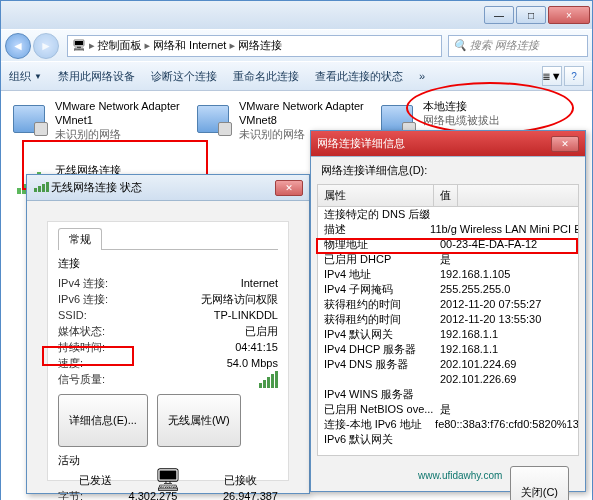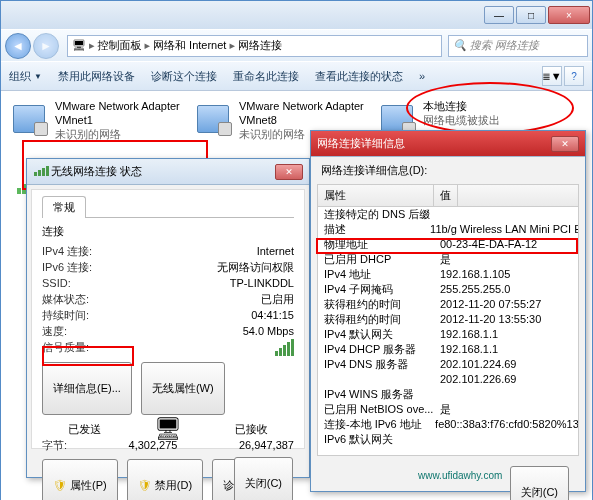--- a/index.html
+++ b/index.html
@@ -33,25 +33,25 @@
 .adapter-info { margin-left: 6px; line-height: 14px; }
 .adapter-info .name { color: #000; }
 .adapter-info .status { color: #666; }
 .red-x { color: #d00; position: absolute; margin-left: -12px; margin-top: 16px; font-weight: bold; }
 
 .highlight1 { position: absolute; border: 2px solid #e00; }
 .circle { position: absolute; border: 2px solid #e00; border-radius: 50%; }
 
 
 .dlg { position: absolute; background: #f2f2f2; border: 1px solid #6090c0; box-shadow: 2px 2px 6px rgba(0,0,0,0.3); }
-.dlg1 { left: 26px; top: 158px; width: 284px; height: 320px; }
+.dlg1 { left: 26px; top: 174px; width: 284px; height: 320px; }
 .dlg-title { height: 26px; background: linear-gradient(#e8f0f8,#d0dff0); display: flex; align-items: center; padding: 0 6px; border-bottom: 1px solid #a0b8d0; }
 .dlg-title .t-icon { width: 14px; margin-right: 4px; }
 .dlg-close { width: 28px; height: 16px; background: linear-gradient(#f0a0a0,#d06060); border: 1px solid #a04040; color: #fff; display: flex; align-items: center; justify-content: center; border-radius: 2px; font-size: 9px; }
-.dlg-body { padding: 6px 10px; background: #fff; margin: 4px; border: 1px solid #ddd; height: 260px; }
+.dlg-body { padding: 6px 10px; background: #fff; margin: 20px; border: 1px solid #ddd; height: 260px; }
 .tab-strip { display: flex; border-bottom: 1px solid #bbb; }
 .tab { padding: 3px 10px; border: 1px solid #bbb; border-bottom: none; background: #fff; margin-bottom: -1px; border-radius: 3px 3px 0 0; }
 .section-h { margin: 6px 0 4px; color: #000; }
 .kv { display: flex; justify-content: space-between; line-height: 16px; }
 .kv .k { color: #333; }
 .kv .v { color: #000; }
 .btn { display: inline-block; padding: 18px 10px; border: 1px solid #888; background: linear-gradient(#fdfdfd,#e4e4e4); border-radius: 3px; margin-right: 6px; }
 .dlg-footer { text-align: right; padding: 4px 10px; }
 
 
@@ -218,20 +218,21 @@
           <span style="height:8px"></span>
           <span style="height:11px"></span>
           <span style="height:14px"></span>
           <span style="height:17px"></span>
         </span>
     </div>
     <div style="margin:6px 0">
       <span class="btn">详细信息(E)...</span>
       <span class="btn">无线属性(W)</span>
     </div>
+    <div class="section-h">活动</div>
     <div class="kv" style="justify-content:space-around">
       <span>已发送</span>
       <span style="font-size:22px">🖥</span>
       <span>已接收</span>
     </div>
     <div class="kv">
         <span class="k">字节:</span>
       <span class="v">4,302,275</span>
       <span class="v">26,947,387</span>
     </div>

